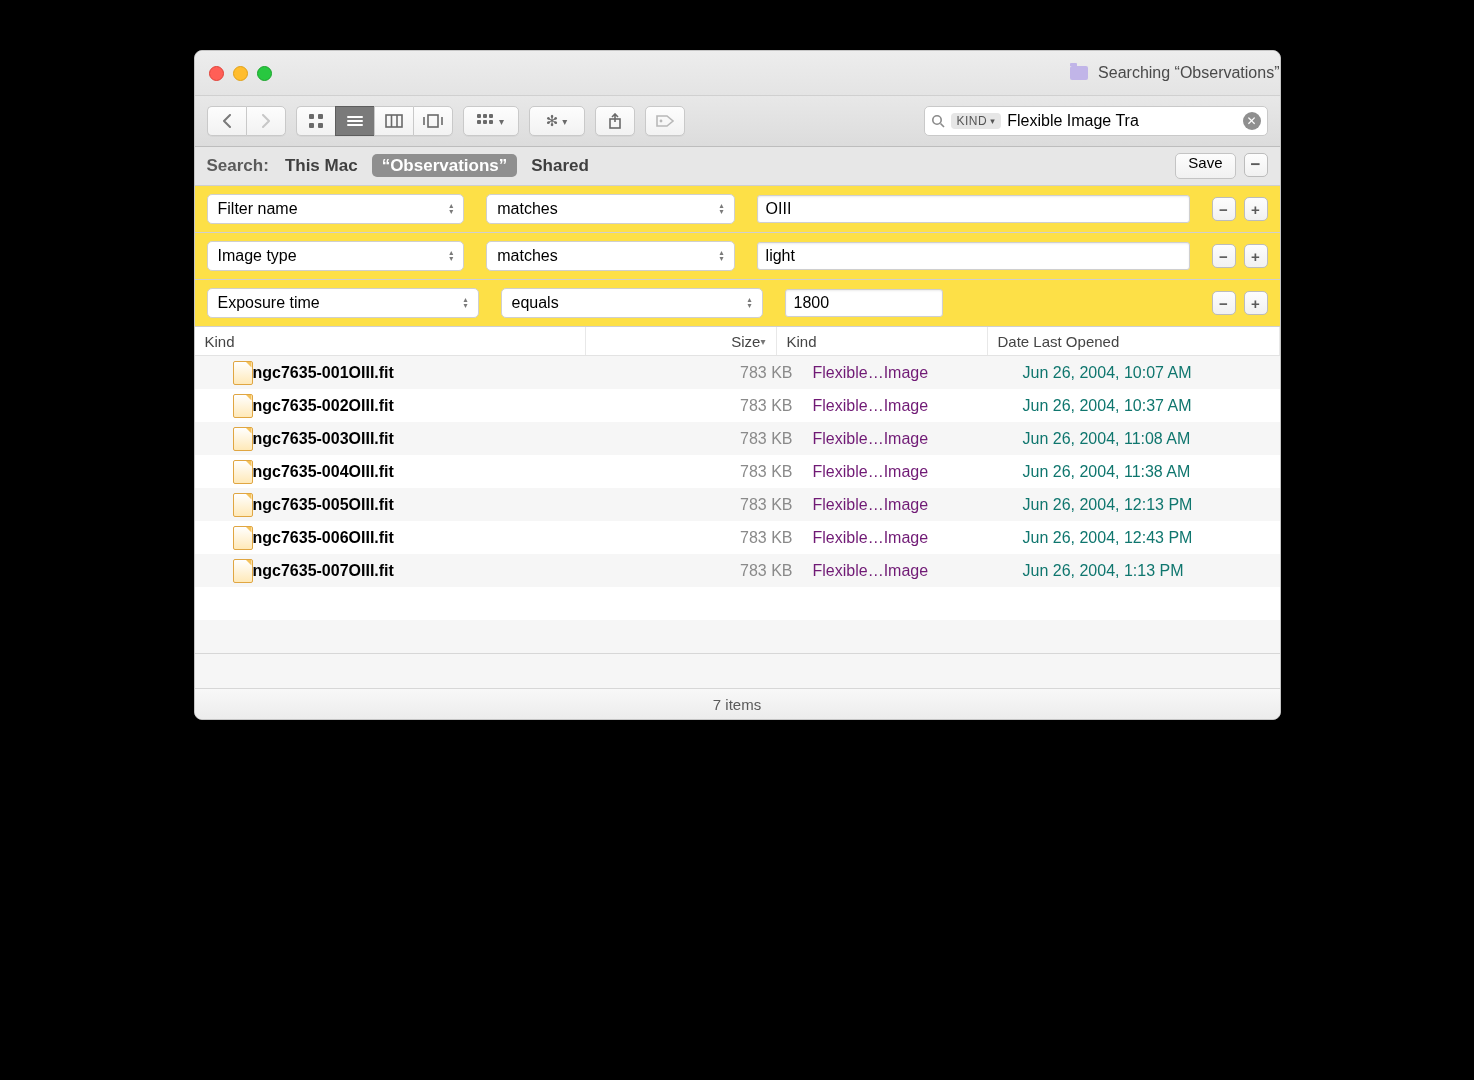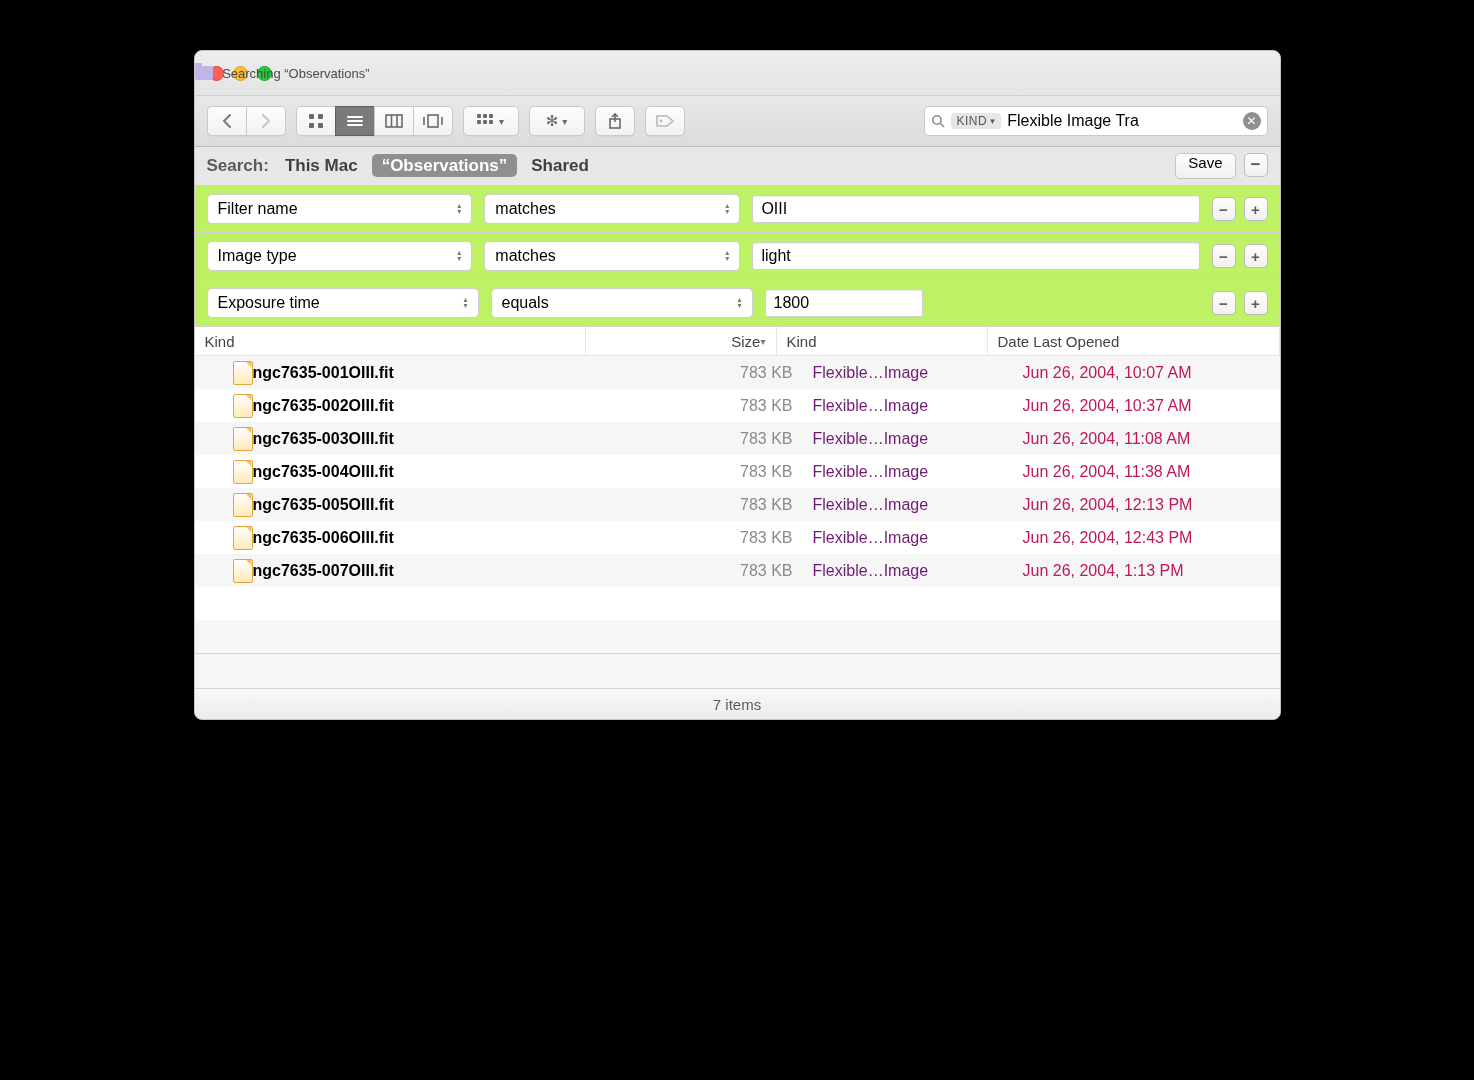--- a/index.html
+++ b/index.html
@@ -31,22 +31,22 @@
   align-items:center;
   position:relative;
   border-bottom:1px solid #d0d0d0;
 }
 .traffic{display:flex;gap:9px;padding-left:14px;}
 .dot{width:13px;height:13px;border-radius:50%;}
 .dot.red{background:#ff5f57;border:1px solid #e14138;}
 .dot.yel{background:#ffbd2e;border:1px solid #e1a117;}
 .dot.grn{background:#28c840;border:1px solid #1ba42c;}
 .title{
-  position:absolute;left:0;right:12px;text-align:left;
-  font-size:13px;color:#4a4a4a;font-weight:500;pointer-events:none;
+  position:absolute;left:0;right:0;text-align:right;
+  font-size:16px;color:#4a4a4a;font-weight:500;pointer-events:none;
 }
 .title .foldicon{
   display:inline-block;width:18px;height:14px;background:#c1b5e8;
   border-radius:2px;vertical-align:-2px;margin-right:6px;position:relative;
 }
 .title .foldicon:before{
   content:"";position:absolute;top:-3px;left:0;width:7px;height:3px;
   background:#c1b5e8;border-radius:1px 1px 0 0;
 }
 
@@ -101,22 +101,22 @@
   border:1px solid #c4c4c4;border-radius:5px;font-size:15px;
 }
 .pmcircle{
   width:22px;height:22px;border:1px solid #bcbcbc;border-radius:5px;
   background:linear-gradient(#fdfdfd,#f1f1f1);
   display:flex;align-items:center;justify-content:center;color:#5a5a5a;font-weight:700;
 }
 
 
 .crit{
-  background:#bef264;border-bottom:1px solid #cfcfcf;
-  display:flex;align-items:center;padding:8px 12px;gap:12px;
+  background:#fde047;border-bottom:1px solid #cfcfcf;
+  display:flex;align-items:center;padding:8px 12px;gap:22px;
 }
 .popup{
   height:28px;background:#fff;border:1px solid #cfcfcf;border-radius:5px;
   display:flex;align-items:center;justify-content:space-between;
   padding:0 10px;font-size:16px;color:#000;min-width:0;
 }
 .popup .stepper{
   display:flex;flex-direction:column;line-height:6px;font-size:8px;color:#7a7a7a;
 }
 .txtin{
@@ -138,21 +138,21 @@
 .c-date{flex:1;border-right:none;}
 
 
 .list{background:#fff;min-height:280px;}
 .row{height:33px;display:flex;align-items:center;font-size:16px;}
 .row:nth-child(odd){background:#f6f6f6;}
 .row .rc{padding:0 10px;}
 .rc-name{width:370px;display:flex;align-items:center;padding-left:38px !important;font-weight:600;}
 .rc-size{width:170px;text-align:right;color:#8a8a8a;}
 .rc-kind{width:190px;color:#701a75;}
-.rc-date{flex:1;color:#be185d;}
+.rc-date{flex:1;color:#0f766e;}
 .ficon{
   width:18px;height:22px;border:1px solid #e0a642;border-radius:2px;
   background:linear-gradient(#fff,#ffe9b8);position:relative;flex:none;
 }
 .ficon:before{content:"";position:absolute;right:0;top:0;width:6px;height:6px;
   background:#f5c25a;clip-path:polygon(100% 0,100% 100%,0 0);}
 
 
 .pathbar{height:34px;background:#f6f6f6;border-top:1px solid #d7d7d7;}
 .status{

